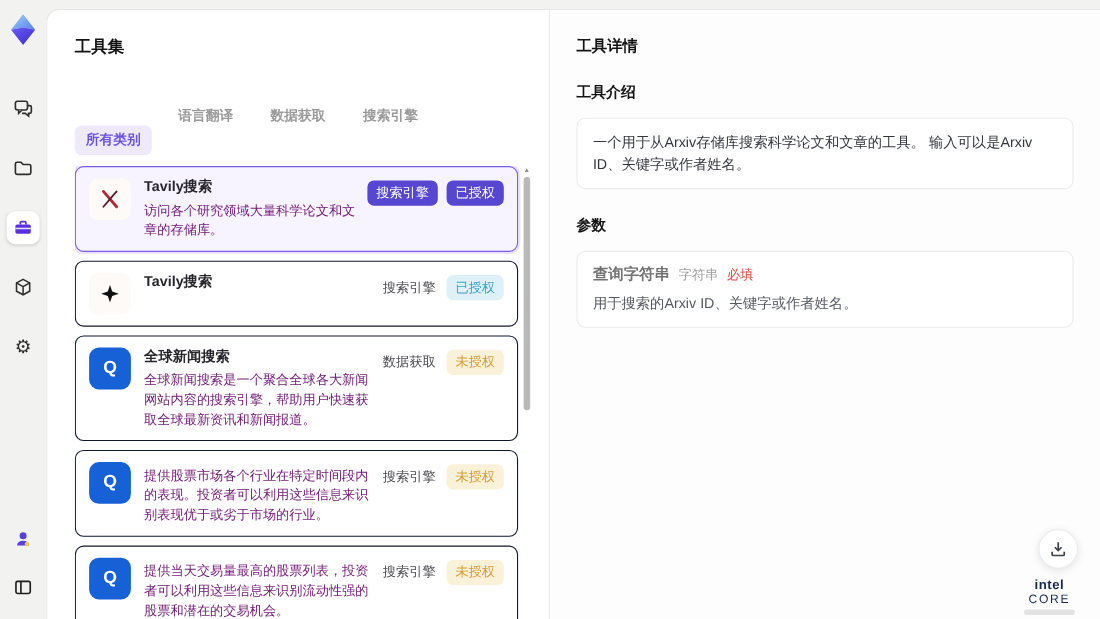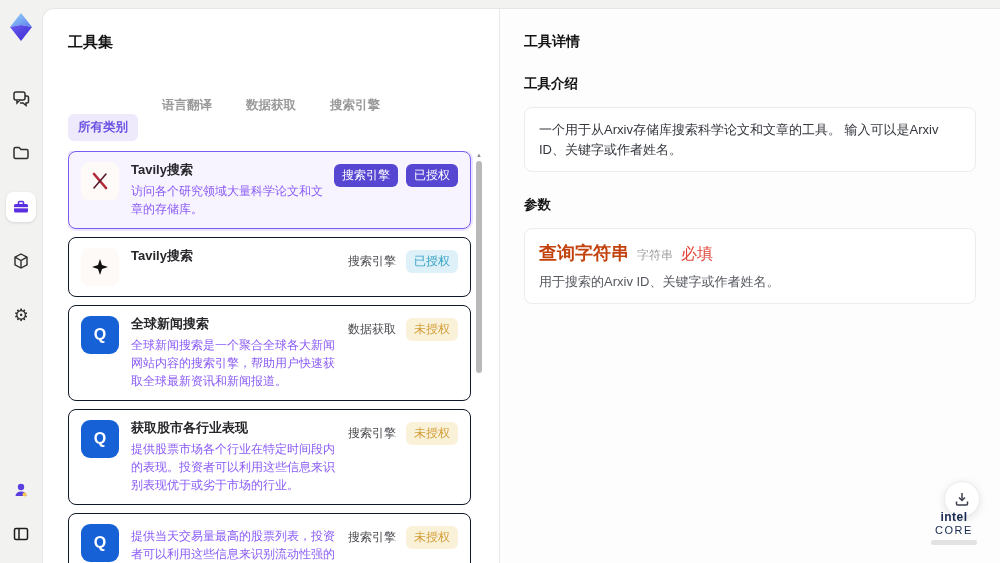--- a/index.html
+++ b/index.html
@@ -34,21 +34,21 @@
   .tool-list { margin-top:10px; height:448px; overflow:hidden; padding-right:12px; position:relative; }
   .tool { display:flex; background:#fff; border:1px solid #0f172a; border-radius:8px;
     padding:10px 12px; margin-bottom:8px; cursor:pointer; }
   .tool.selected { background:#f7f3ff; border:1.5px solid #7a5cf0; box-shadow:0 0 0 2px #ece4ff; }
   .tool-ico { width:38px; height:38px; border-radius:8px; flex:0 0 38px;
     display:flex; align-items:center; justify-content:center; margin-right:12px; }
   .ico-white { background:#fdfaf7; }
   .ico-blue  { background:#1661d6; color:#fff; font-weight:bold; font-size:16px; border-radius:9px; }
   .tool-body { flex:1; min-width:0; max-width:252px; }
   .tool-name { font-size:13px; font-weight:bold; color:#26262b; line-height:1.3; }
-  .tool-desc { font-size:12px; color:#8b5cf6; line-height:1.5; margin-top:3px; }
+  .tool-desc { font-size:12px; color:#701a75; line-height:1.5; margin-top:3px; }
   .tool-tags { display:flex; gap:8px; margin-left:auto; align-items:flex-start; padding-top:2px; }
   .tag { font-size:12px; padding:3px 8px; border-radius:6px; white-space:nowrap; }
   .tag-plain { color:#4c4c52; padding:3px 2px; }
   .tag-solid { background:#5646d2; color:#fff; }
   .tag-auth { background:#def1f8; color:#38a3c6; }
   .tag-unauth { background:#faf1d9; color:#d39e3a; }
 
   
   .sb-track { position:absolute; right:0; top:0; width:8px; height:100%; }
   .sb-up, .sb-down { position:absolute; right:0; width:8px; font-size:6px; color:#8a8a8a;
@@ -59,30 +59,30 @@
 
   
   .panel-right { flex:1; border-left:1px solid #e8e8e8; background:#fdfdfd;
     padding:18px 24px 0 24px; position:relative; }
   .pr-title { font-size:14px; font-weight:bold; color:#141414; margin-top:6px; }
   .pr-sub { font-size:13.5px; font-weight:bold; color:#141414; margin-top:24px; }
   .pr-card { background:#fff; border:1px solid #ececec; border-radius:8px;
     margin-top:14px; padding:12px 14px; }
   .intro-text { font-size:13px; color:#33363d; line-height:1.5; }
   .param-line { display:flex; align-items:baseline; gap:8px; }
-  .param-name { font-size:18px; font-weight:bold; color:#c2410c;text-align:center; }
+  .param-name { font-size:14px; font-weight:bold; color:#737373;text-align:center; }
   .param-type { font-size:12px; color:#9a9a9a; }
-  .param-req { font-size:16px; color:#e0453a;font-family:Liberation Serif, serif; }
+  .param-req { font-size:12px; color:#e0453a;font-family:Liberation Serif, serif; }
   .param-desc { font-size:13px; color:#55585f; margin-top:8px; }
 
   
   .fab { position:absolute; right:20px; bottom:46px; width:36px; height:36px; border-radius:50%;
     background:#fff; border:1px solid #ececec; box-shadow:0 2px 8px rgba(0,0,0,.10);
     display:flex; align-items:center; justify-content:center; cursor:pointer; }
-  .brand { position:absolute; right:14px; bottom:18px; width:64px; text-align:center;
+  .brand { position:absolute; right:14px; bottom:4px; width:64px; text-align:center;
     color:#16284f; font-size:12px; line-height:1.1; }
   .brand .b1 { font-weight:bold; letter-spacing:.5px; }
   .brand .b2 { font-weight:normal; letter-spacing:1.5px; font-size:11px; }
   .brand-sub { height:5px; width:46px; margin:3px auto 0; background:#e3e3e3; border-radius:2px; }
 
   svg { display:block; }
 </style>
 </head>
 <body>
 
@@ -202,21 +202,20 @@
         </div>
         <div class="tool-tags">
           <span class="tag tag-plain">数据获取</span>
           <span class="tag tag-unauth">未授权</span>
         </div>
       </div>
 
       <div class="tool">
         <div class="tool-ico ico-blue">Q</div>
         <div class="tool-body">
-          <div class="tool-name">获取股市各行业表现</div>
           <div class="tool-desc">提供股票市场各个行业在特定时间段内的表现。投资者可以利用这些信息来识别表现优于或劣于市场的行业。</div>
         </div>
         <div class="tool-tags">
           <span class="tag tag-plain">搜索引擎</span>
           <span class="tag tag-unauth">未授权</span>
         </div>
       </div>
 
       <div class="tool">
         <div class="tool-ico ico-blue">Q</div>

